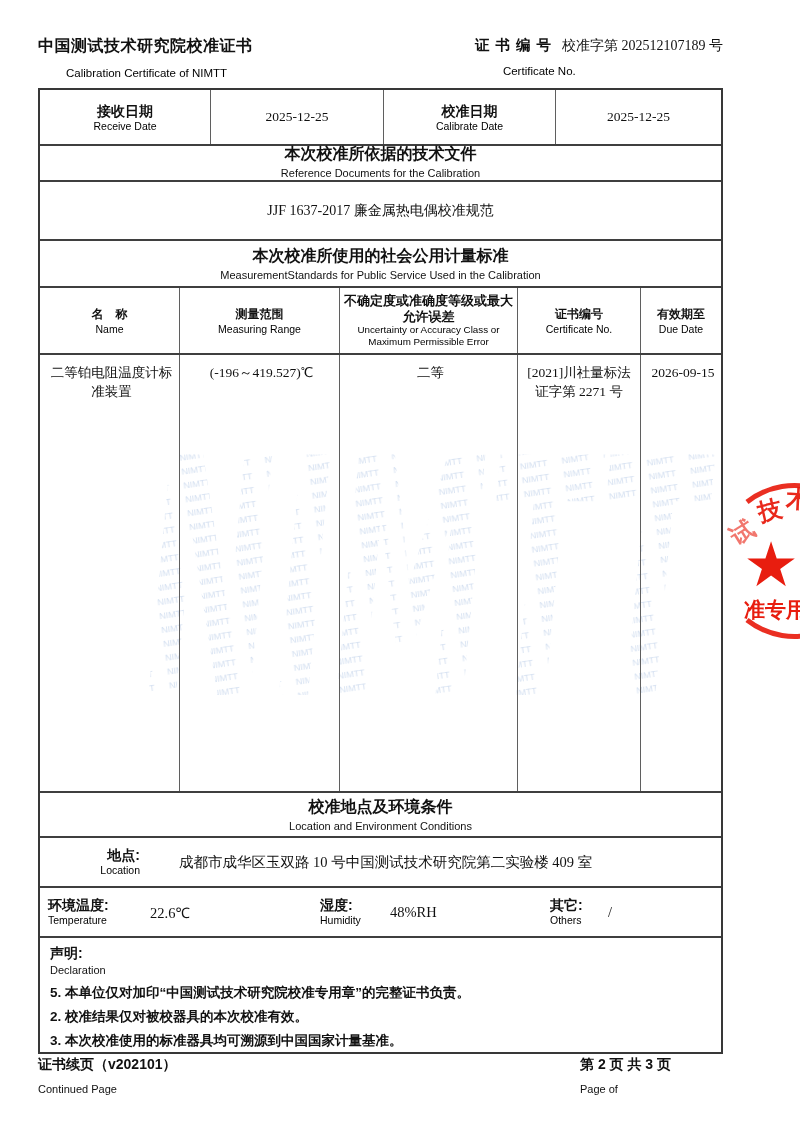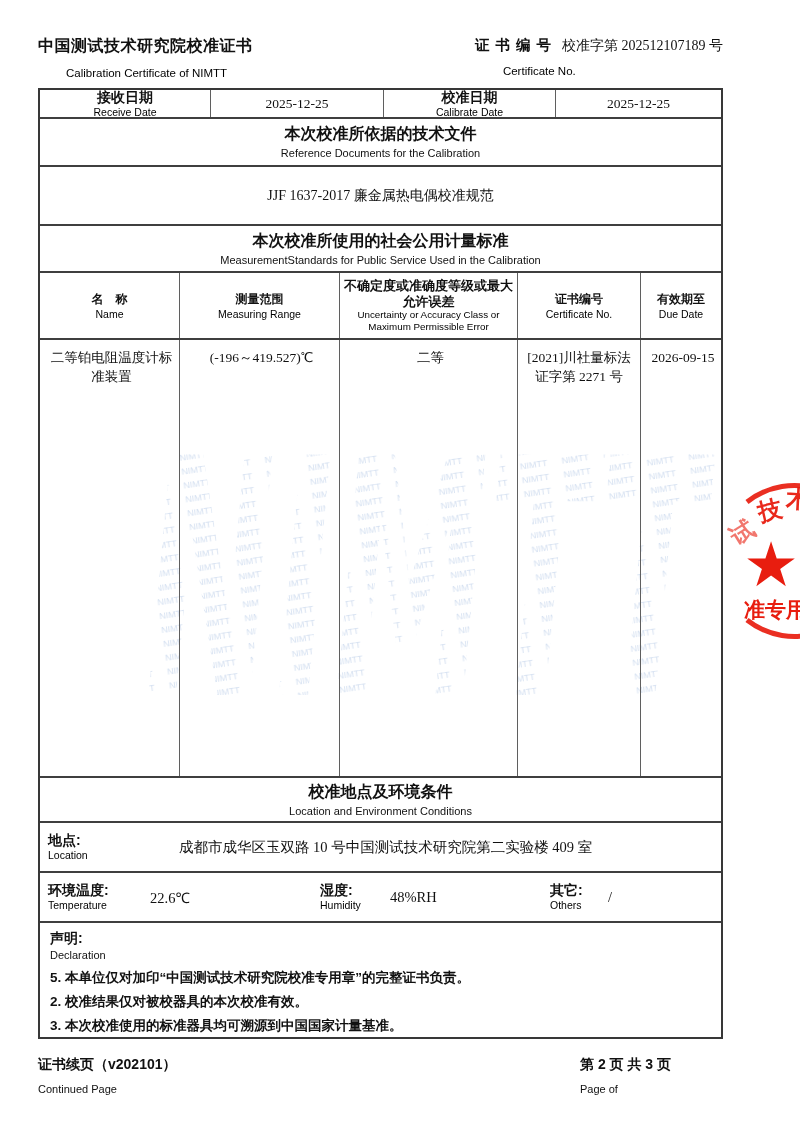--- a/index.html
+++ b/index.html
@@ -22,22 +22,22 @@
   .certno-label { font-size: 14.5px; font-weight: bold; letter-spacing: 1px; }
   .certno-value { font-family: "Liberation Serif", serif; font-size: 14px; margin-left: 10px; }
 
   
   .doc-table { position: absolute; left: 38px; top: 88px; width: 685px; border: 2px solid #383838; z-index: 1; }
   .trow { display: flex; border-bottom: 2px solid #3f3f3f; }
   .trow:last-child { border-bottom: none; }
   .cell { border-right: 1px solid #5f5f5f; display: flex; flex-direction: column; align-items: center; justify-content: center; text-align:center; }
   .cell:last-child { border-right: none; }
 
-  .row-a { height: 29px; }
-  .row-b { height: 48px; }
+  .row-a { height: 56px; }
+  .row-b { height: 36px; align-items: flex-end; }
   .row-c { height: 59px; }
   .row-d { height: 47px; }
   .row-e { height: 67px; }
   .row-f { height: 438px; }
   .row-g { height: 45px; }
   .row-h { height: 50px; }
   .row-i { height: 50px; }
   .row-j { height: 114px; }
 
   .cn-label { font-size: 14px; font-weight: bold; line-height: 18px; }
@@ -58,21 +58,21 @@
   .hdr-cell-wrap { padding: 8px 1px; }
 
   .data-cell { justify-content: flex-start; padding: 8px 4px 0 8px; line-height: 19px; }
   .data-cell.tight { padding: 8px 5px 0 5px; }
 
   
   .loc-row { flex-direction: row; align-items: center; justify-content: flex-start; text-align: left; }
   .lbl-block { display: flex; flex-direction: column; justify-content: center; }
   .lbl-block .cn-label { font-size: 14px; line-height: 17px; }
   .lbl-block .en-label { font-size: 10.5px; line-height: 13px; }
-  .loc-label { width: 100px; padding-left: 8px; }
+  .loc-label { width: 100px; padding-left: 8px; align-items: flex-end; }
   .loc-value { flex: 1; text-align: center; padding-right: 90px; font-family:"Liberation Serif", serif; font-size: 14.5px; }
 
   .env-l1 { width: 110px; padding-left: 8px; }
   .env-v1 { width: 170px; }
   .env-l2 { width: 62px; }
   .env-v2 { width: 168px; padding-left: 8px; }
   .env-l3 { width: 58px; }
   .env-v3 { flex: 1; }
   .env-val { font-family: "Liberation Serif", serif; font-size: 14.5px; }
 

